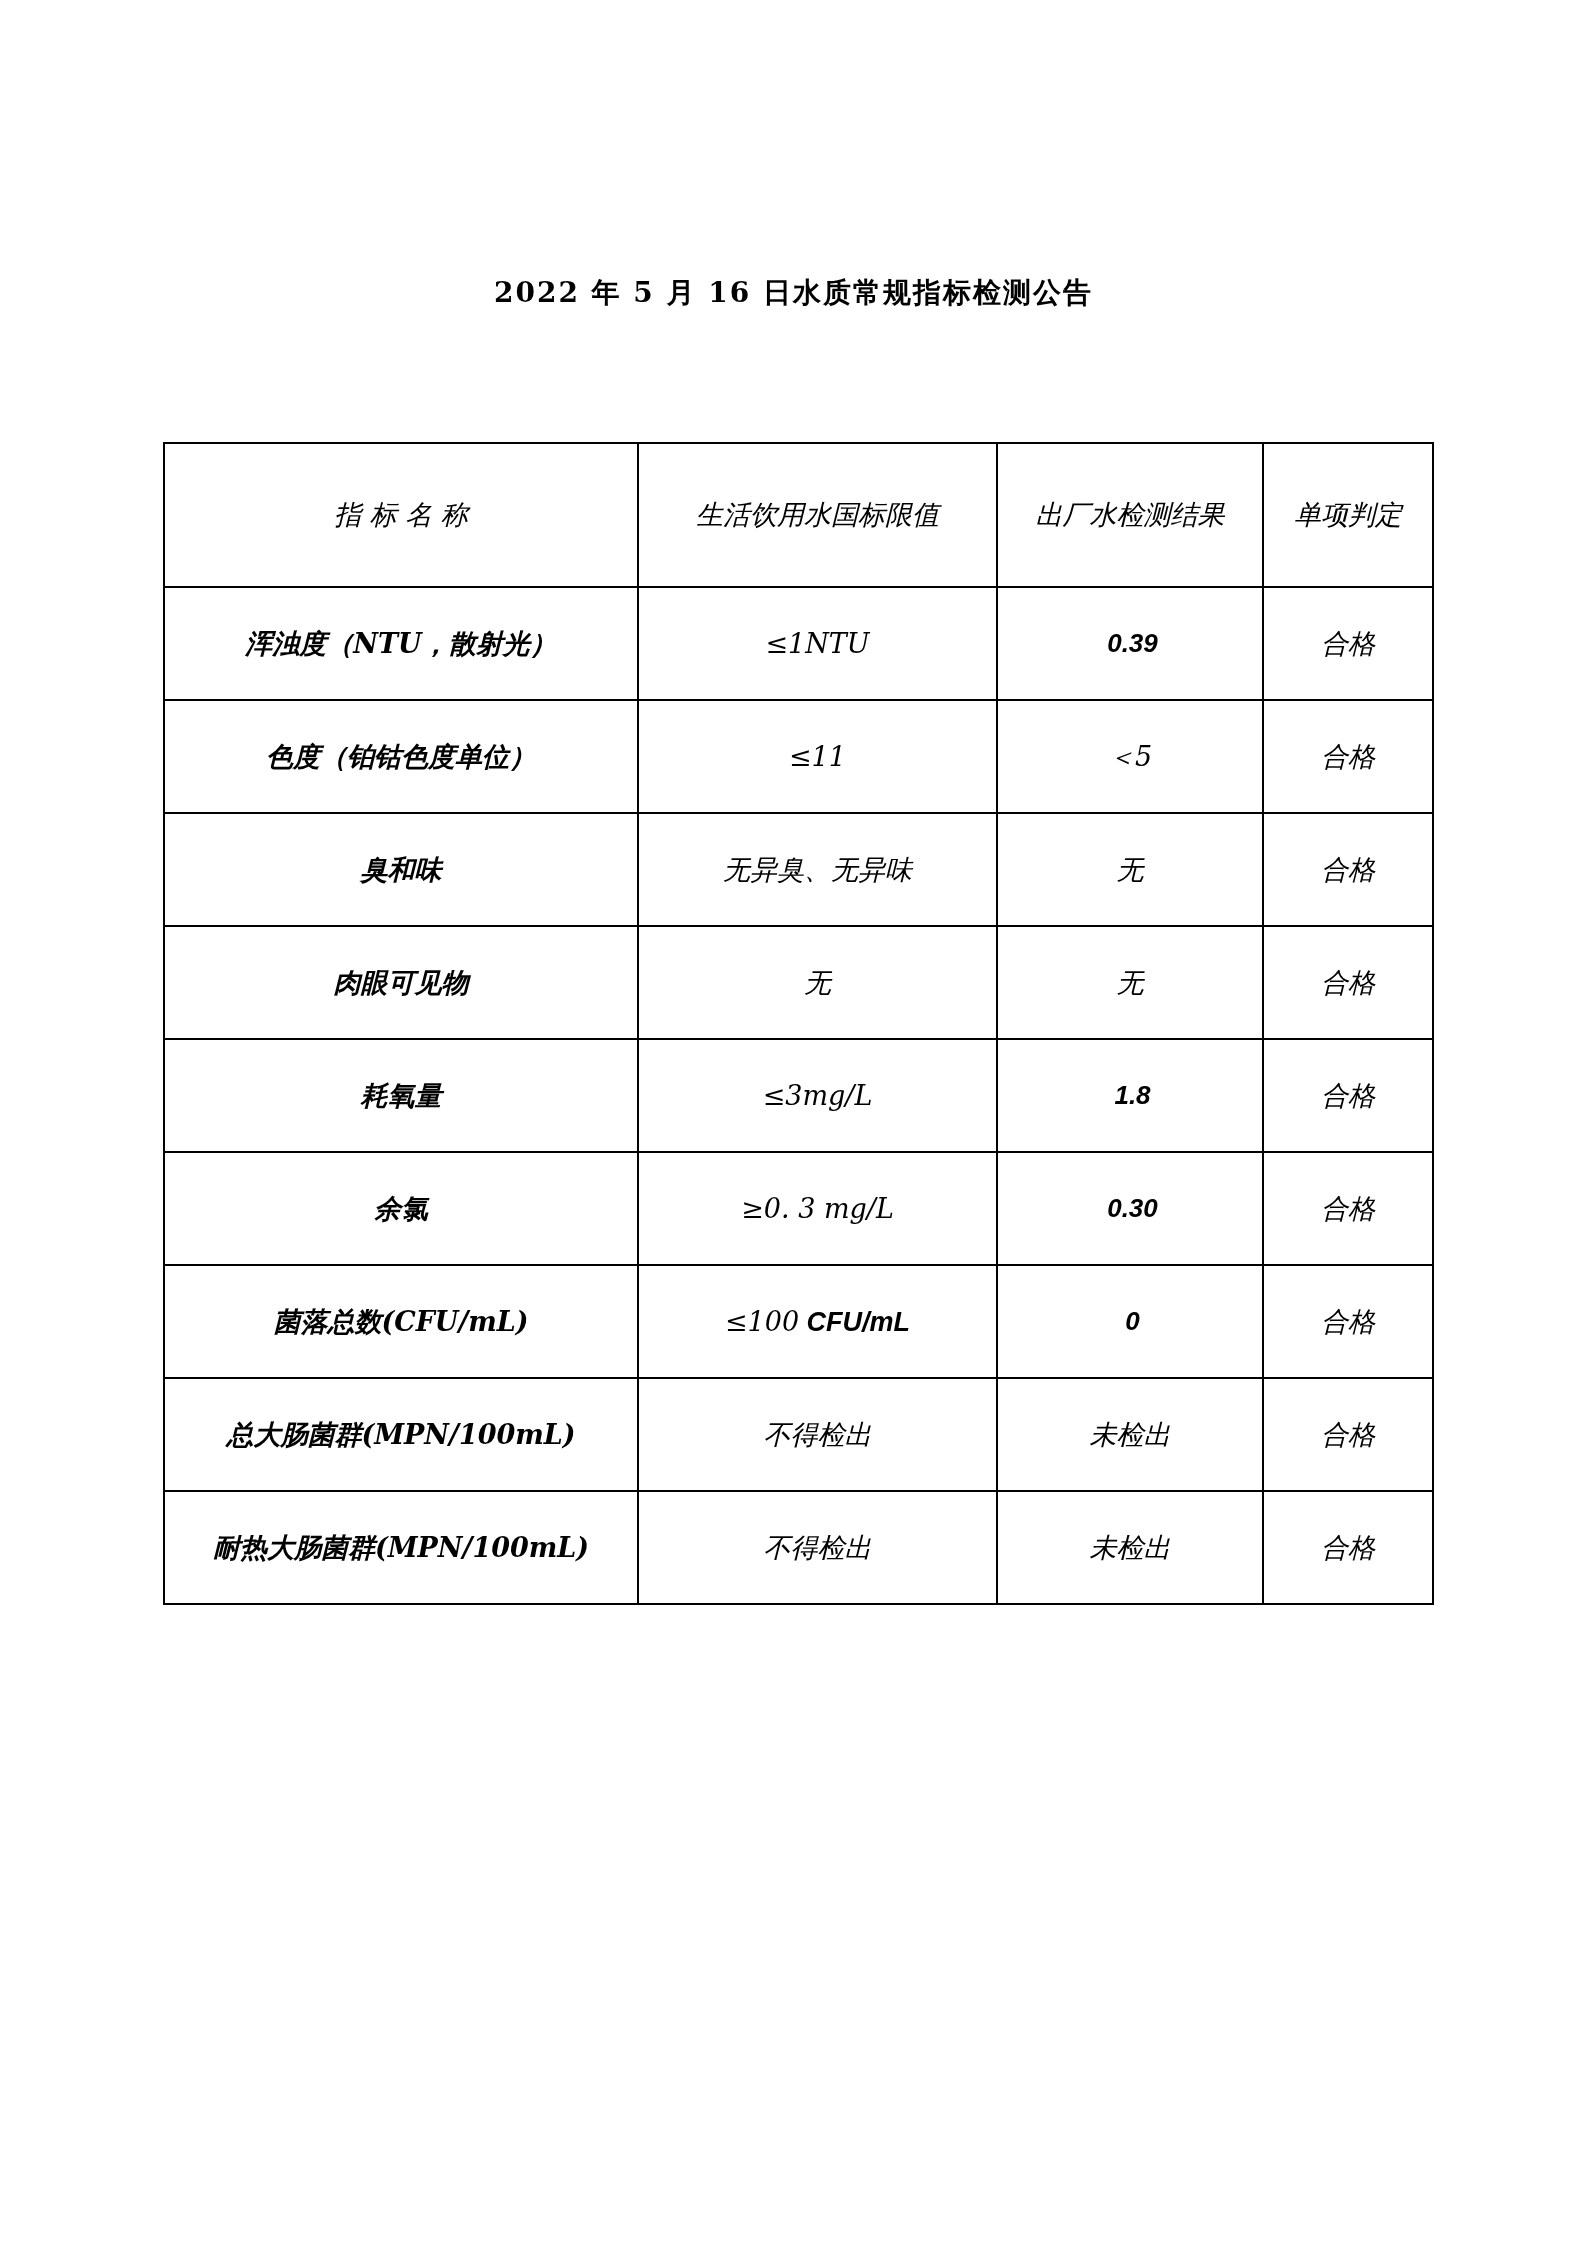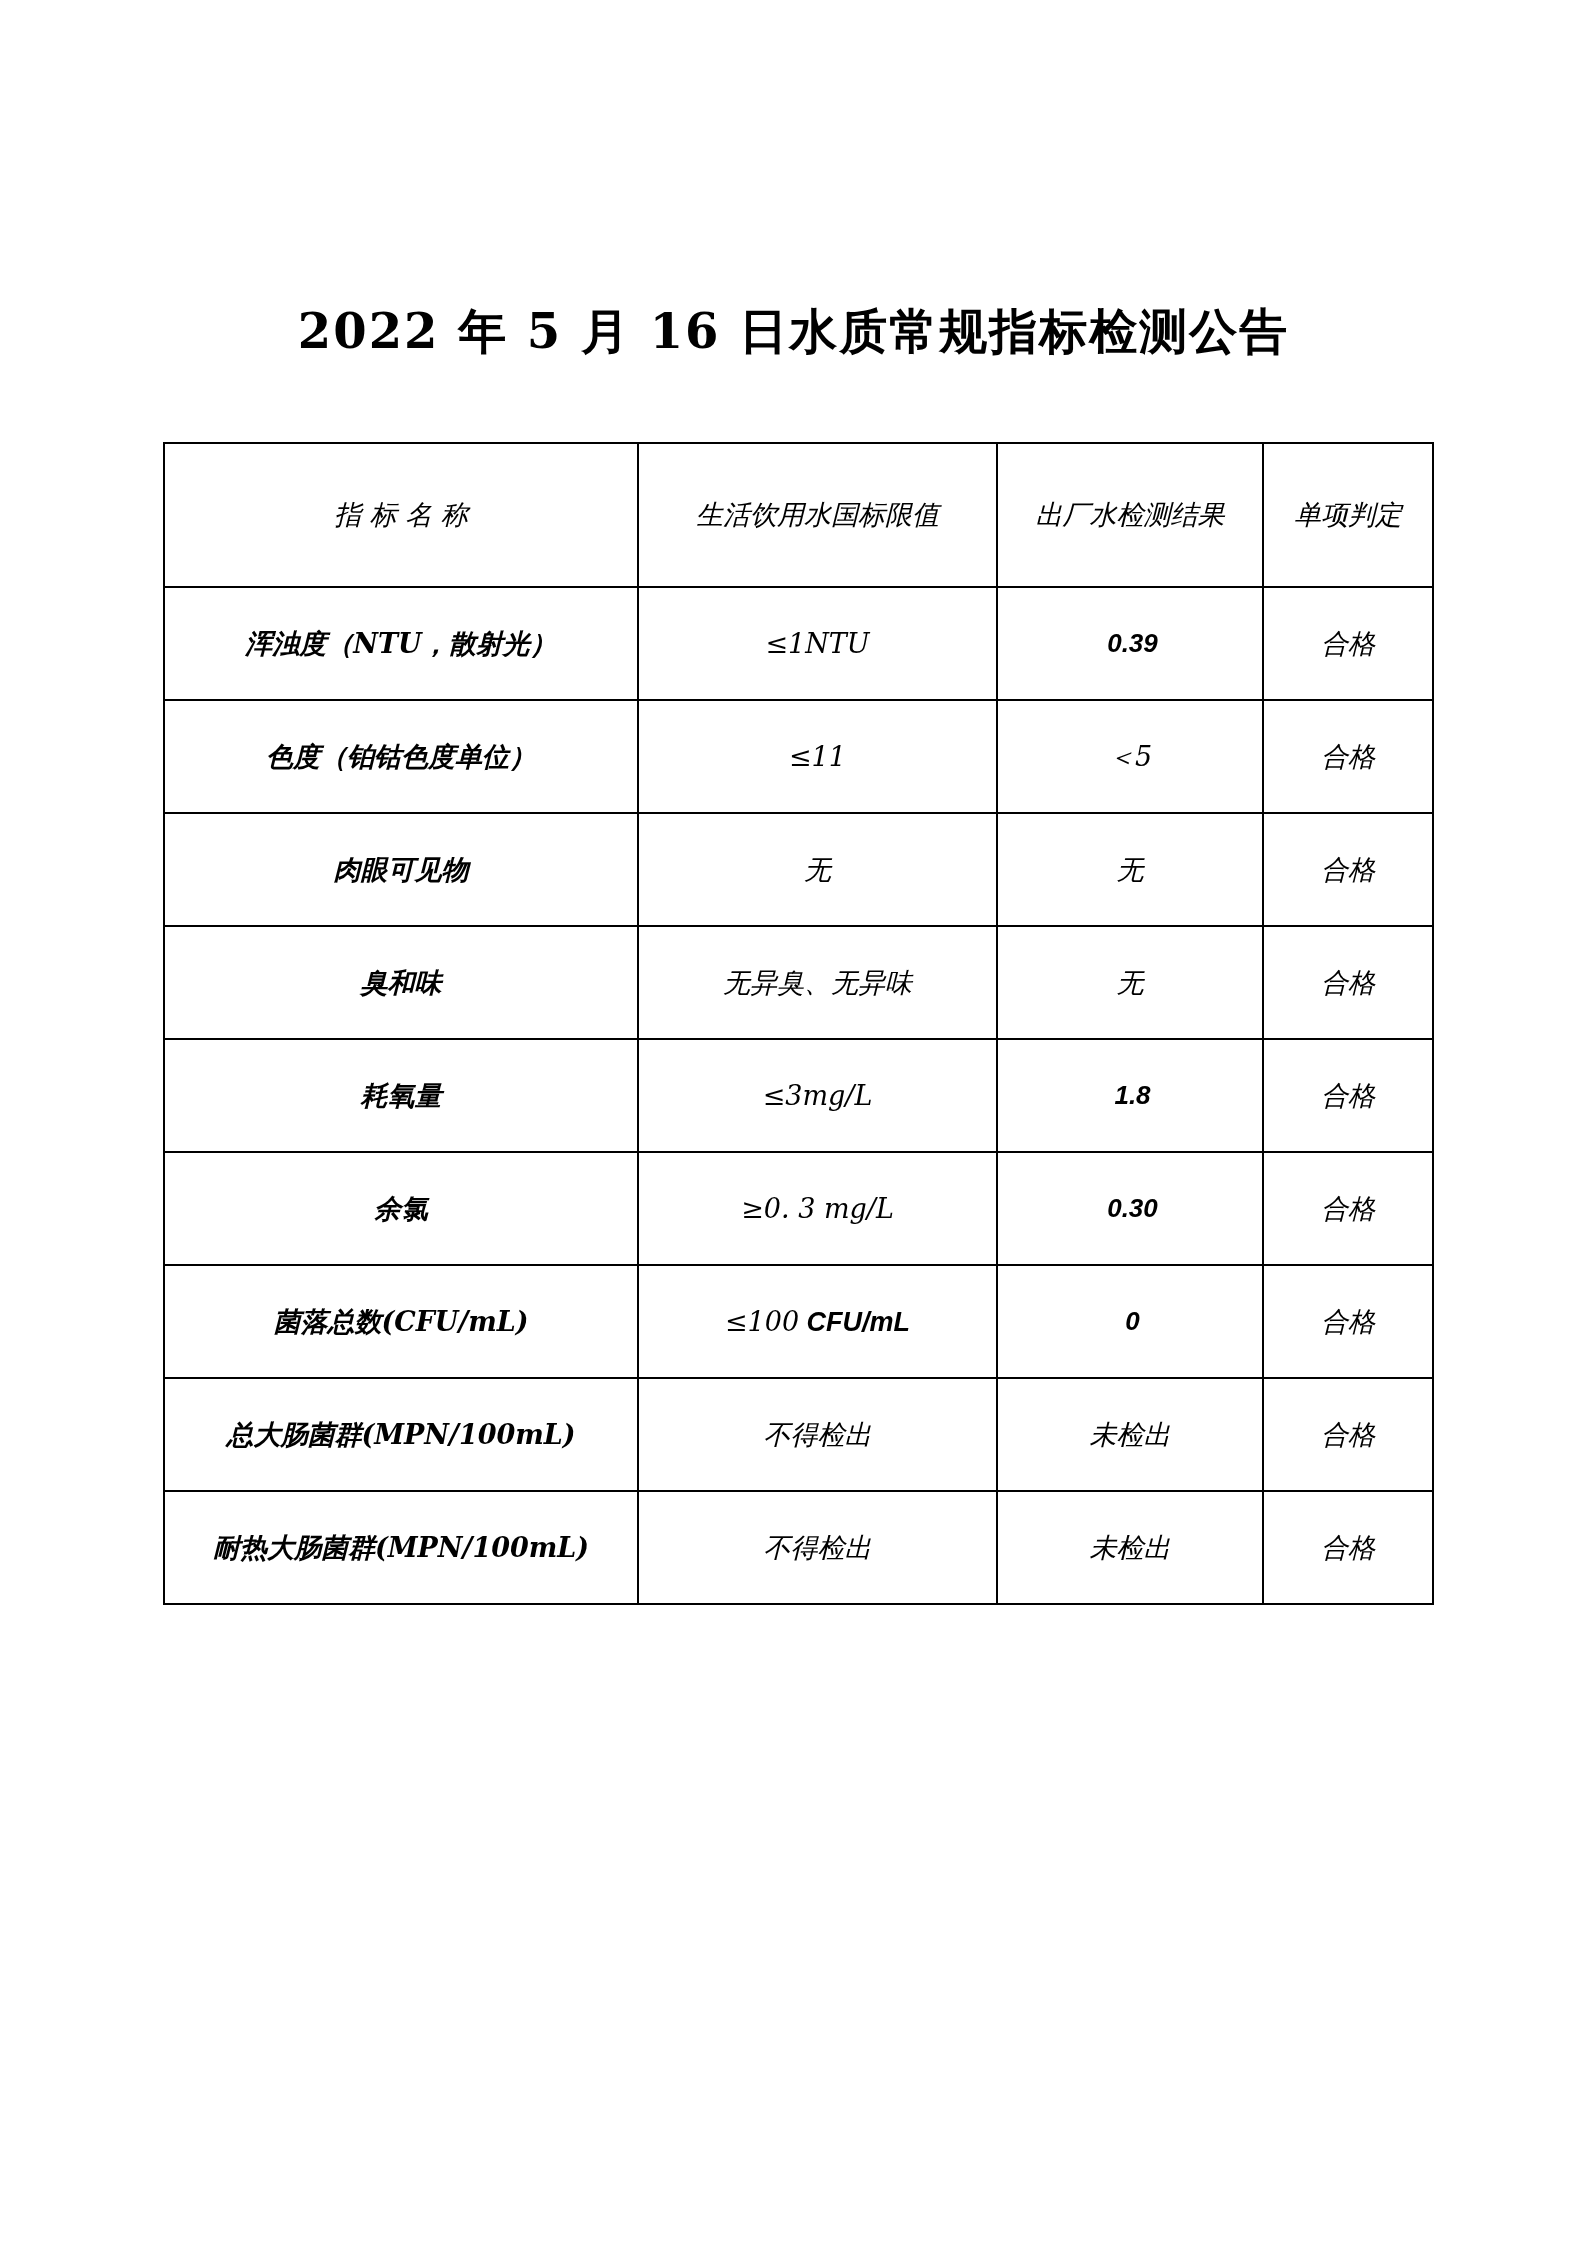--- a/index.html
+++ b/index.html
@@ -11,25 +11,25 @@
     position: relative;
     width: 1587px;
     height: 2245px;
     background: #ffffff;
     color: #000000;
     font-family: "DejaVu Serif", "Liberation Serif", serif;
     overflow: hidden;
   }
   .doc-title {
     position: absolute;
-    top: 300px;
+    top: 274px;
     left: 0;
     width: 100%;
     text-align: center;
-    font-size: 48px;
+    font-size: 28px;
     font-weight: bold;
     letter-spacing: 2px;
     color: #000000;
   }
   .table-wrap {
     position: absolute;
     top: 442px;
     left: 163px;
     width: 1269px;
     font-style: italic;
@@ -99,29 +99,29 @@
         </tr>
 
         <tr class="row">
           <td class="name">色度（铂钴色度单位）</td>
           <td class="limit">≤11</td>
           <td class="result">＜5</td>
           <td class="verdict">合格</td>
         </tr>
 
         <tr class="row">
-          <td class="name">肉眼可见物</td>
-          <td class="limit">无</td>
+          <td class="name">臭和味</td>
+          <td class="limit">无异臭、无异味</td>
           <td class="result">无</td>
           <td class="verdict">合格</td>
         </tr>
 
         <tr class="row">
-          <td class="name">臭和味</td>
-          <td class="limit">无异臭、无异味</td>
+          <td class="name">肉眼可见物</td>
+          <td class="limit">无</td>
           <td class="result">无</td>
           <td class="verdict">合格</td>
         </tr>
 
 
         <tr class="row">
           <td class="name">耗氧量</td>
           <td class="limit">≤3mg/L</td>
           <td class="result num">1.8</td>
           <td class="verdict">合格</td>

